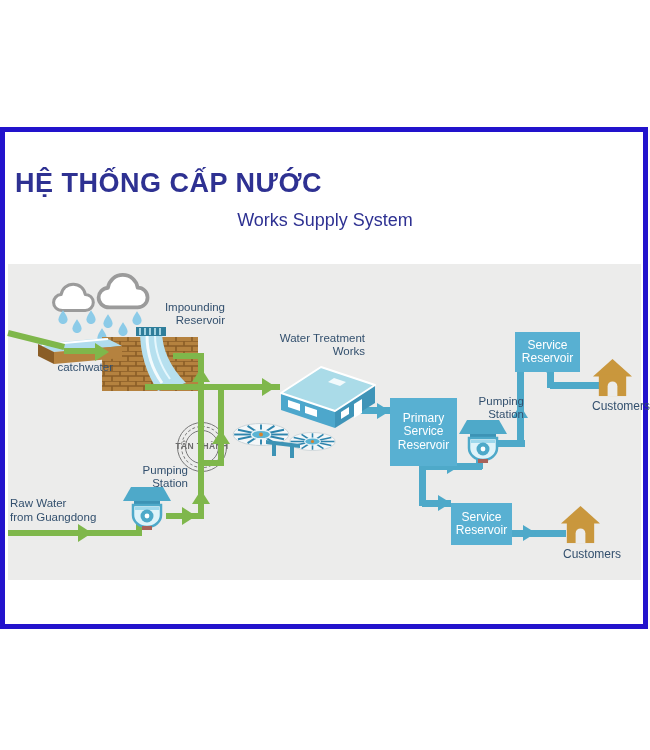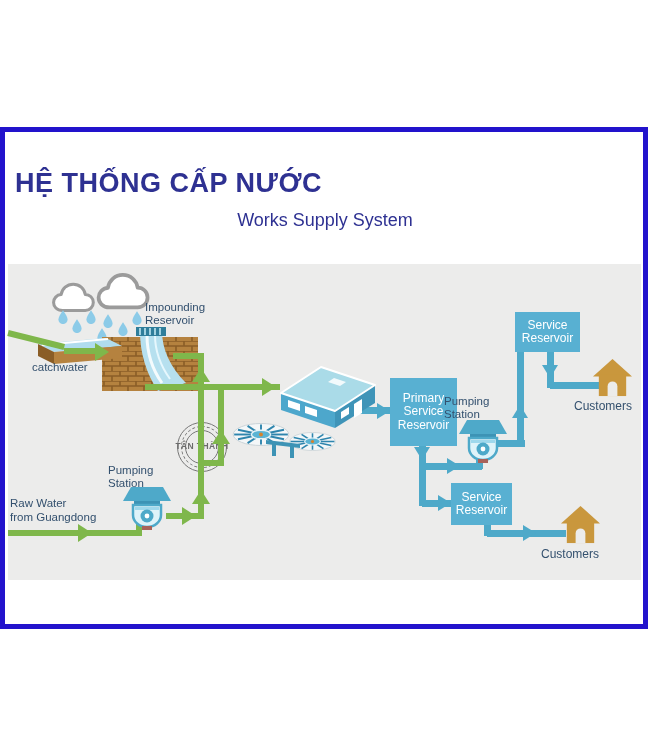--- a/index.html
+++ b/index.html
@@ -20,24 +20,24 @@
   .pg{background:#7fb74b;}
   .pt{background:#4ea9c9;}
   
   .ar{position:absolute;width:0;height:0;border-style:solid;}
   .ag-r{border-width:9px 0 9px 14px;border-color:transparent transparent transparent #7fb74b;}
   .ag-u{border-width:0 9px 14px 9px;border-color:transparent transparent #7fb74b transparent;}
   .at-r{border-width:8px 0 8px 13px;border-color:transparent transparent transparent #4ea9c9;}
   .at-u{border-width:0 8px 13px 8px;border-color:transparent transparent #4ea9c9 transparent;}
   .at-d{border-width:13px 8px 0 8px;border-color:#4ea9c9 transparent transparent transparent;}
   
-  .lbl{position:absolute;color:#33506e;font-size:11.5px;line-height:13px;text-align:left;}
+  .lbl{position:absolute;color:#33506e;font-size:11.5px;line-height:13px;text-align:right;}
   .lbl span{display:block;}
   .bx{position:absolute;background:#58b0d2;color:#fff;display:flex;flex-direction:column;
-      justify-content:center;align-items:center;font-size:12px;line-height:13.5px;text-align:center;}
+      justify-content:center;align-items:center;font-size:12px;line-height:13.5px;text-align:center;margin-top:20px;}
   
   #stamp{position:absolute;left:169px;top:158px;width:50px;height:50px;opacity:.72;}
   #stamp .c1{position:absolute;inset:0;border:1.6px solid #4a4a4a;border-radius:50%;}
   #stamp .c2{position:absolute;inset:4px;border:1.4px dashed #4a4a4a;border-radius:50%;}
   #stamp .c3{position:absolute;inset:8px;border:1px solid #4a4a4a;border-radius:50%;}
   #stamp .t{position:absolute;left:-8px;right:-8px;top:19px;text-align:center;
             font-size:8.5px;font-weight:bold;color:#3a3a3a;letter-spacing:.4px;}
 </style>
 </head>
 <body>
@@ -256,20 +256,24 @@
       <span>Reservoir</span>
     </div>
 
     <div class="lbl" style="left:137px;top:37px;width:80px">
       <span>Impounding</span>
       <span>Reservoir</span>
     </div>
     <div class="lbl" style="left:24px;top:97px;width:81px">
       <span>catchwater</span>
     </div>
+    <div class="lbl" style="left:257px;top:68px;width:100px">
+      <span>Water Treatment</span>
+      <span>Works</span>
+    </div>
     <div class="lbl" style="left:2px;top:232px;width:110px;text-align:left;line-height:14px">
       <span>Raw Water</span>
       <span>from Guangdong</span>
     </div>
     <div class="lbl" style="left:100px;top:200px;width:80px">
       <span>Pumping</span>
       <span>Station</span>
     </div>
     <div class="lbl" style="left:436px;top:131px;width:80px">
       <span>Pumping</span>

